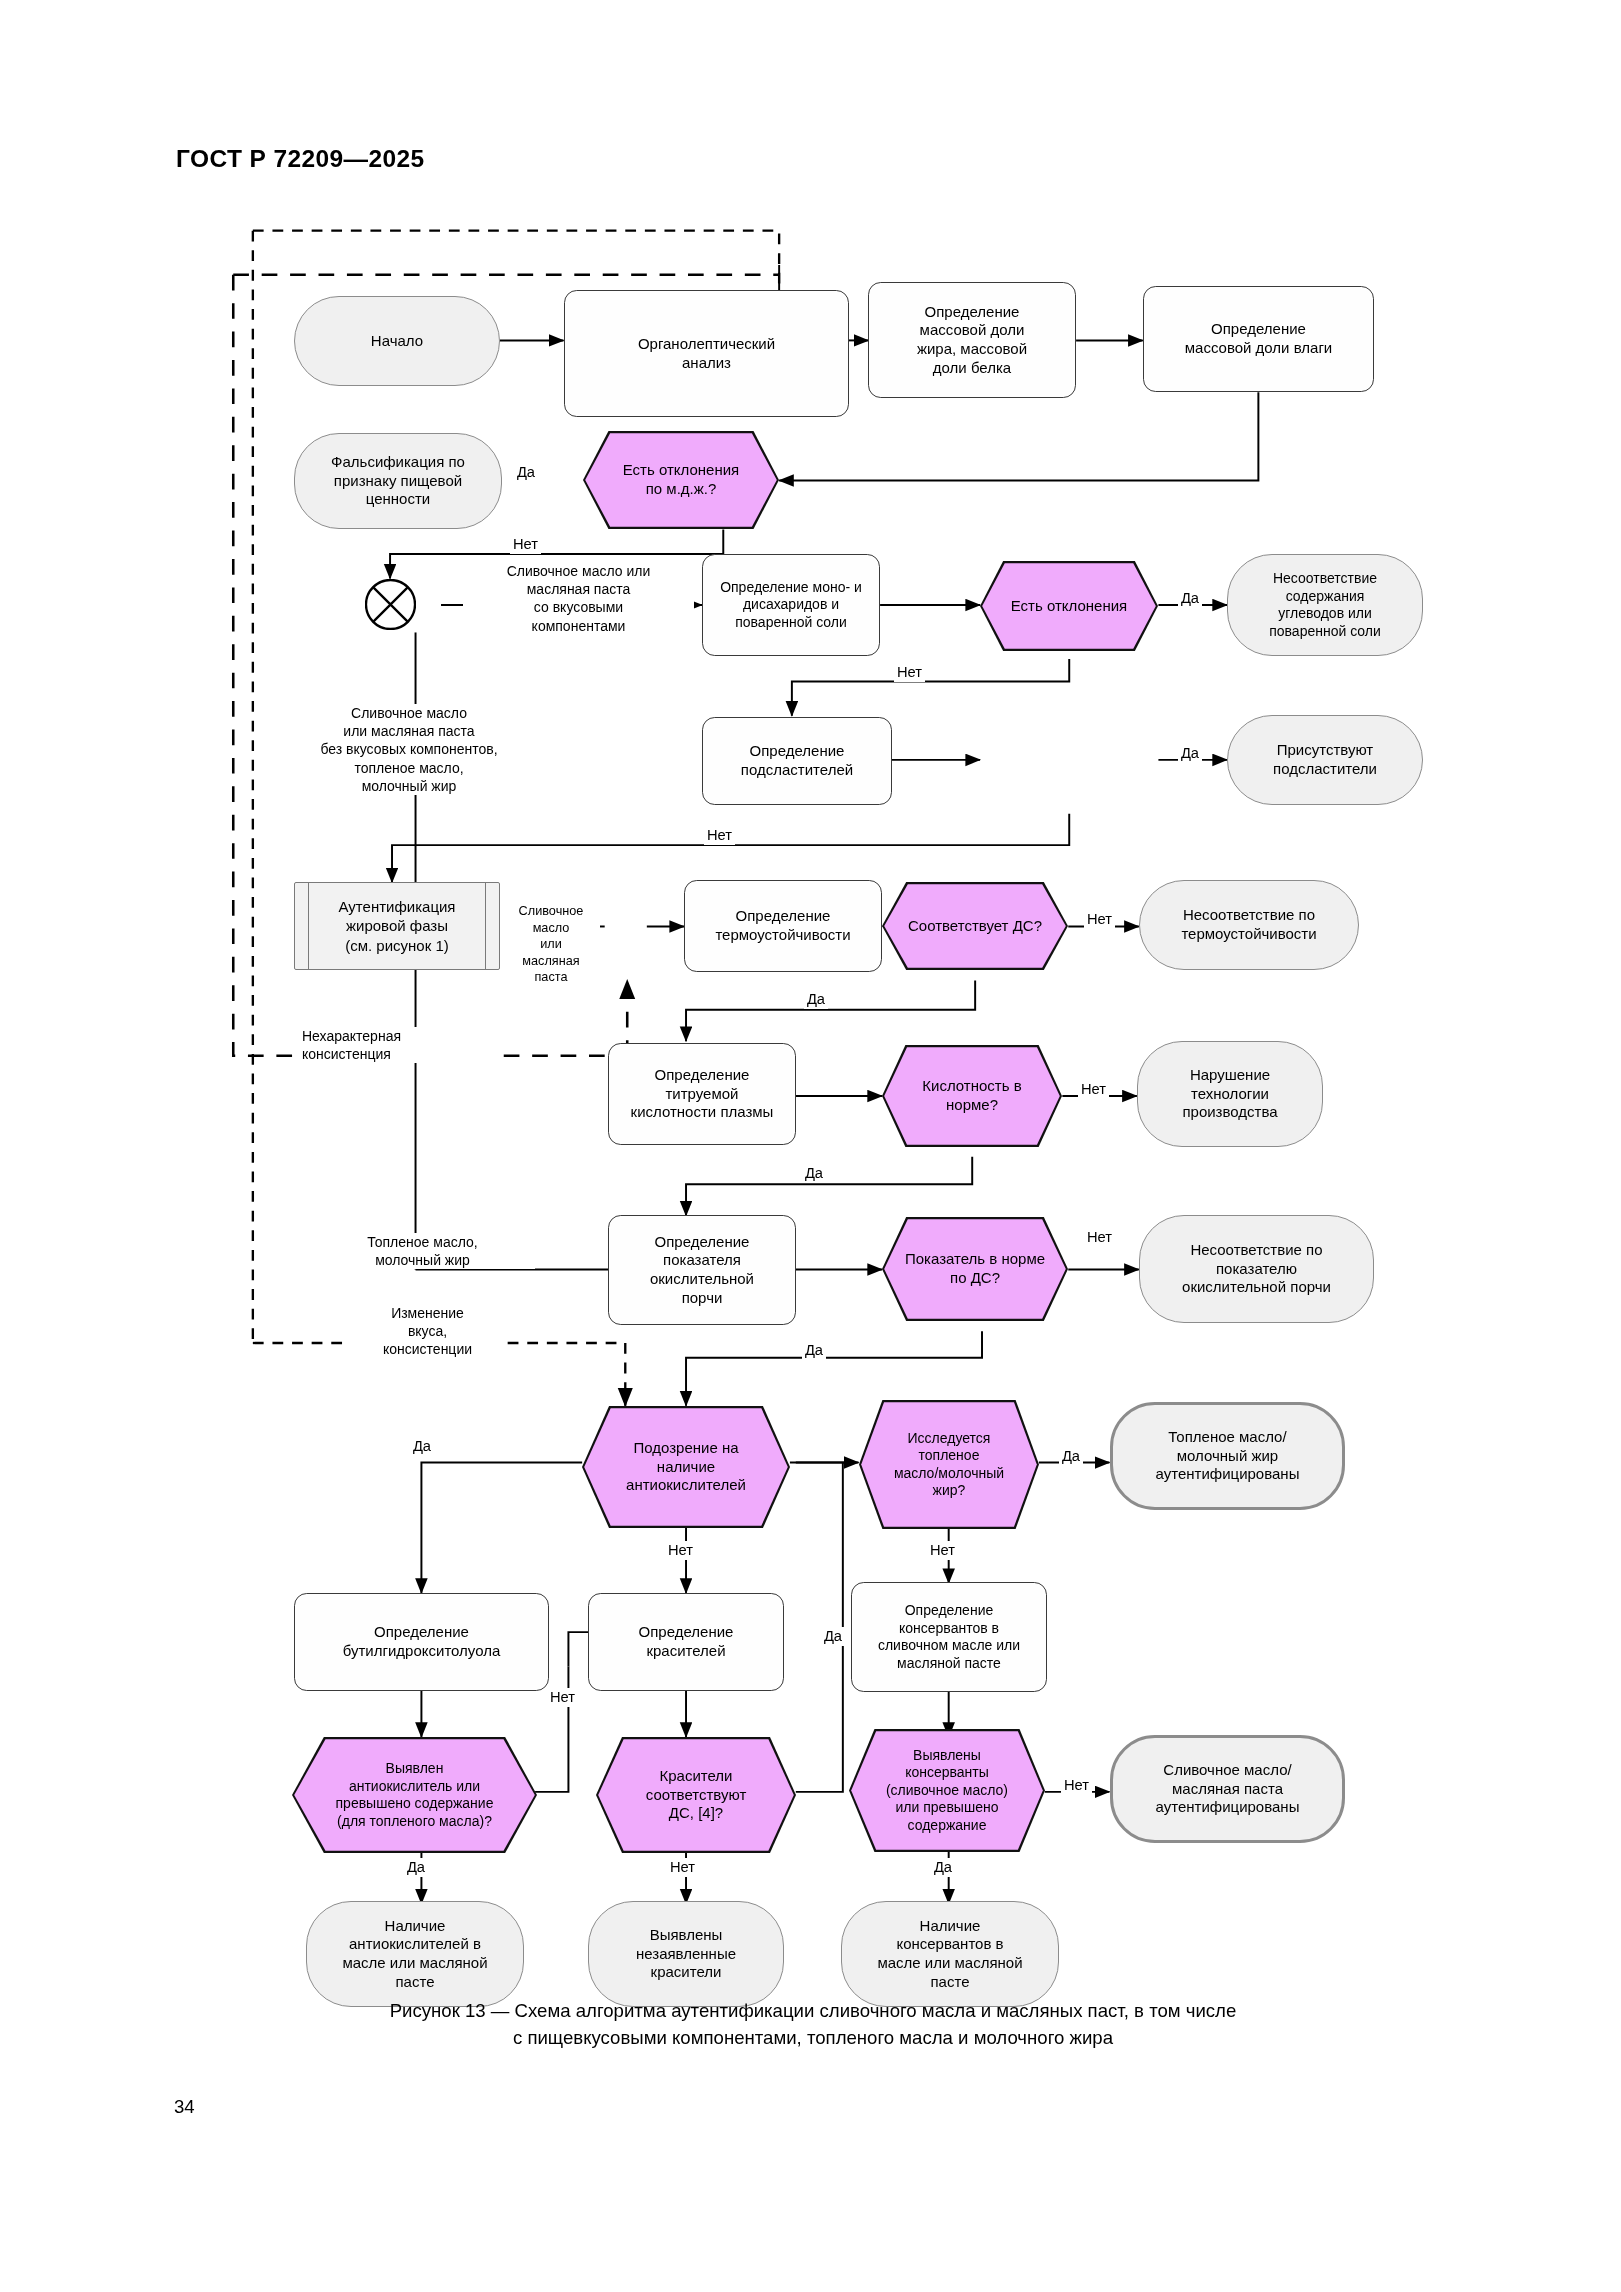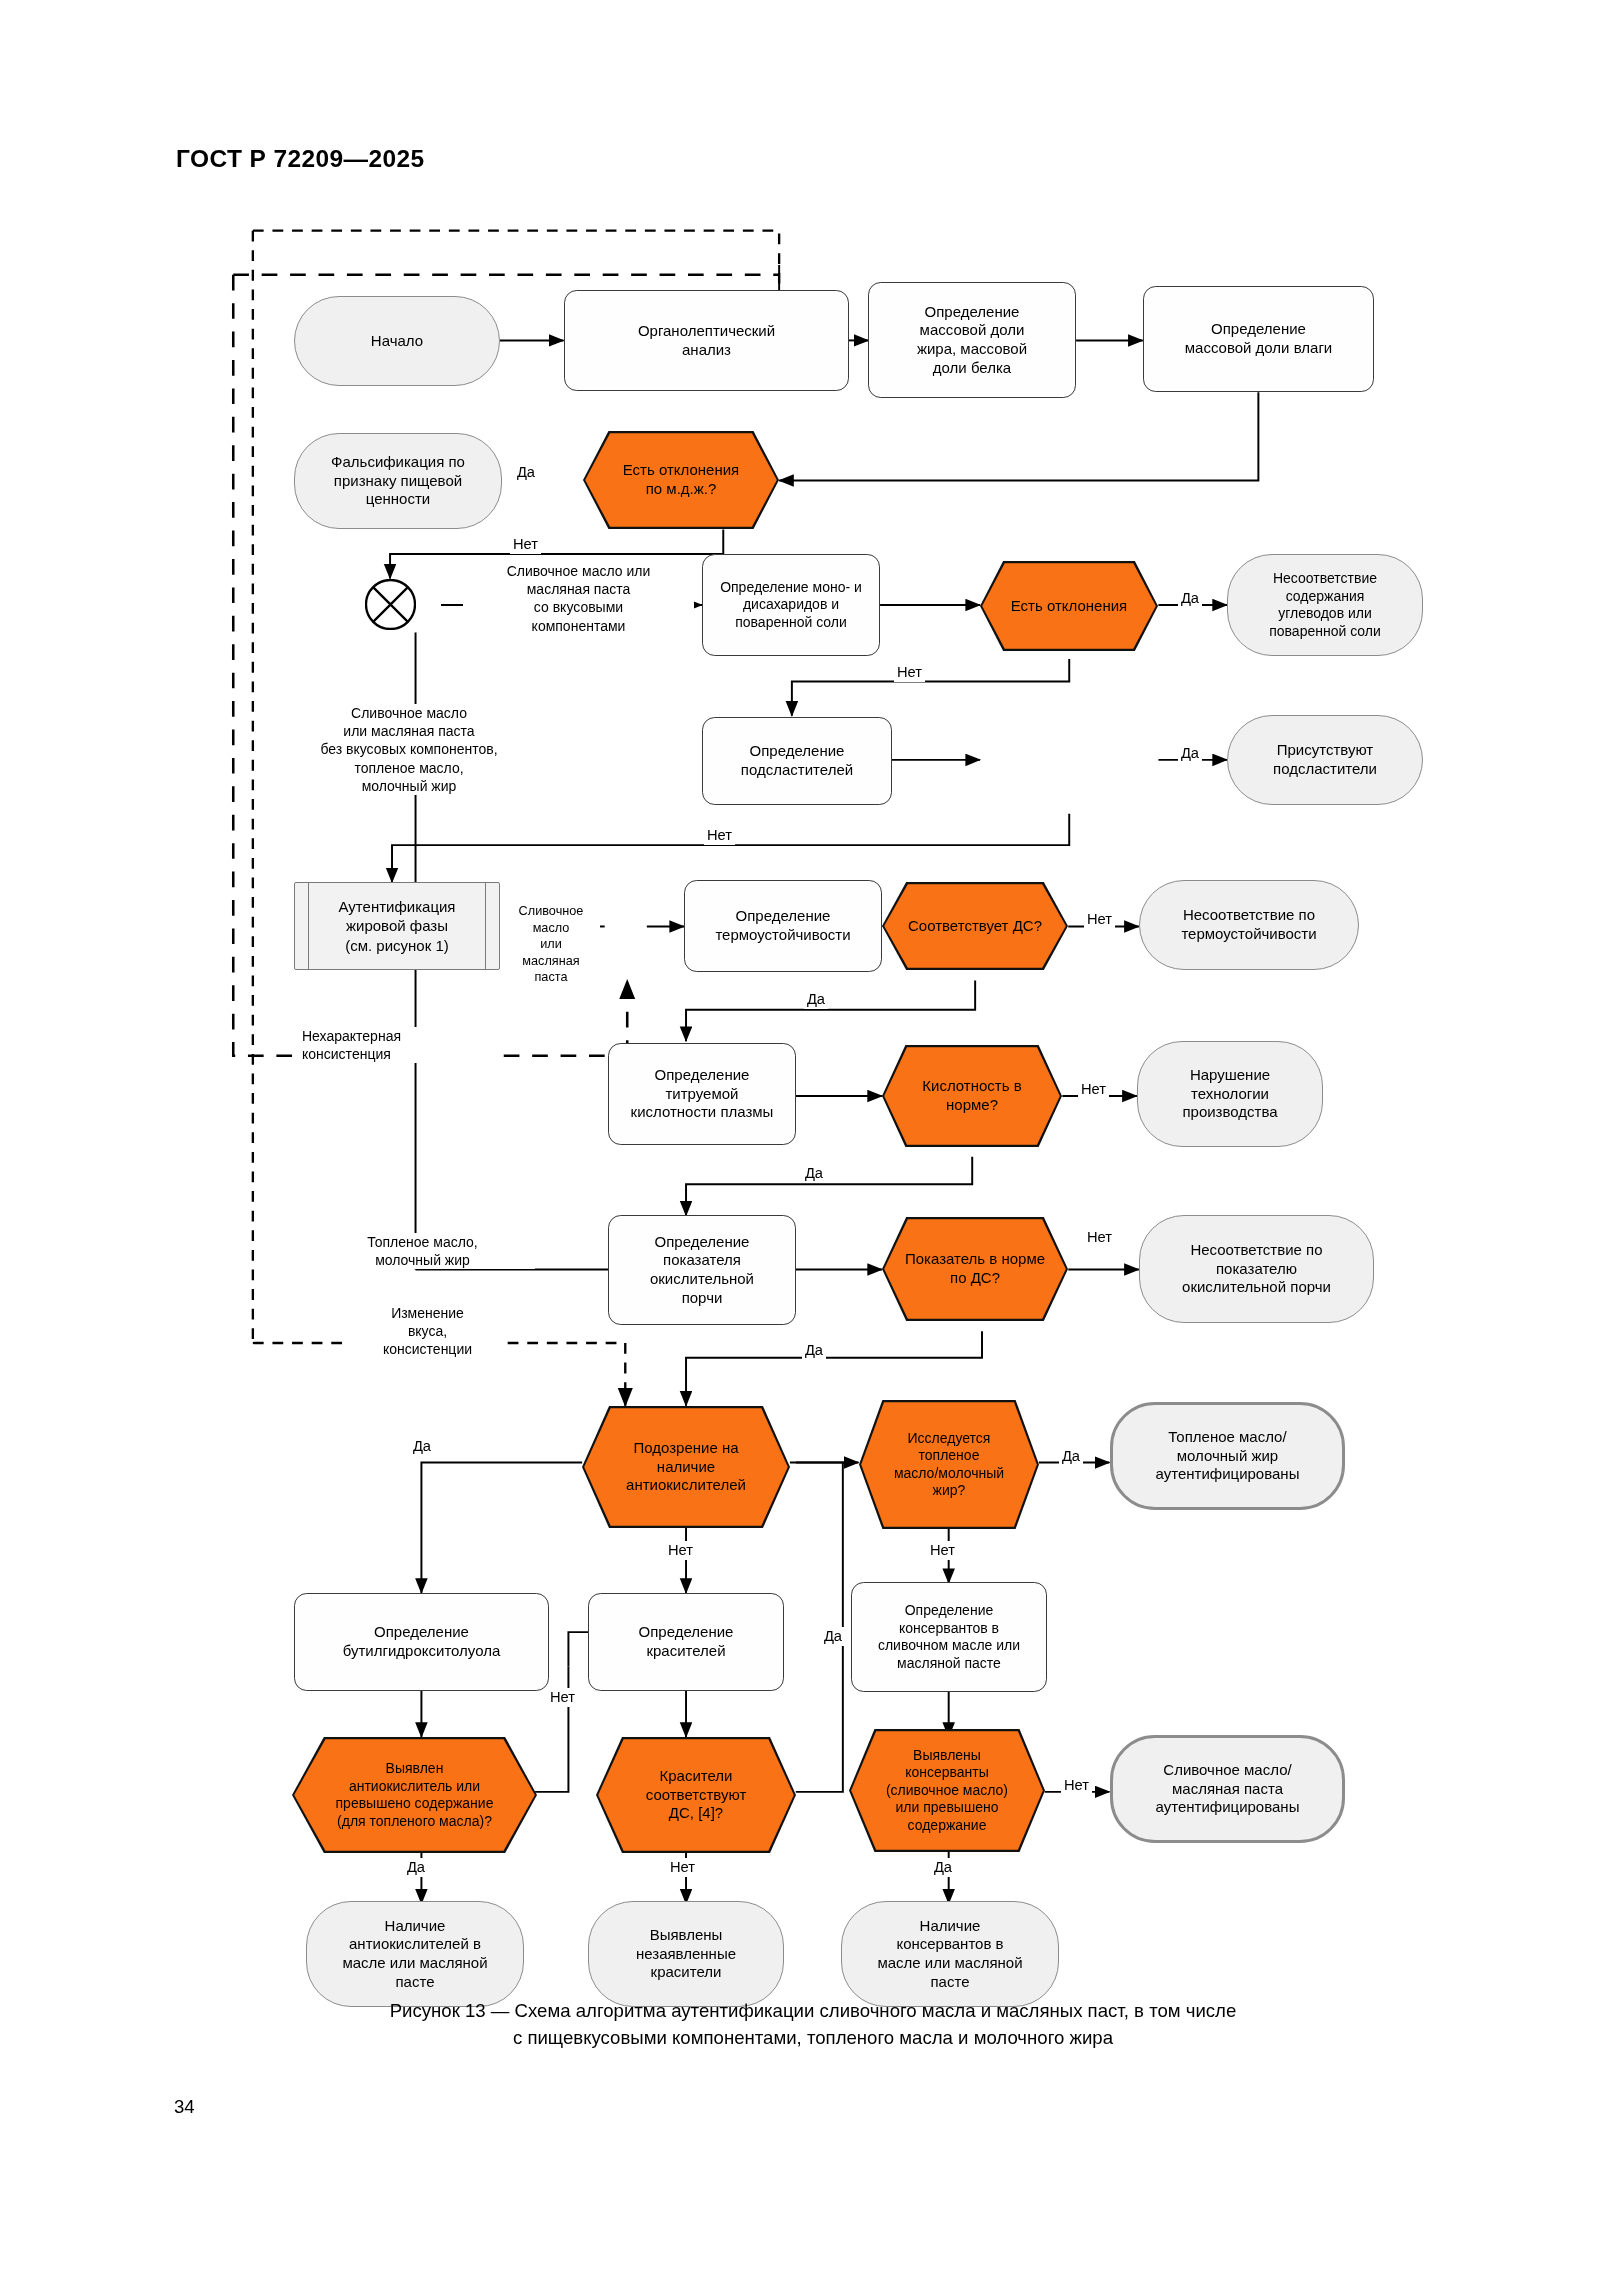--- a/index.html
+++ b/index.html
@@ -31,21 +31,21 @@
   .term{border:1.6px solid #8c8c8c;border-radius:45px;background:#f0f0f0;}
   .term.thick{border:3.3px solid #8c8c8c;}
   .hexwrap{position:absolute;}
   .hexwrap .hexbg{
     position:absolute;inset:0;
     background:#111;
     clip-path:polygon(13% 0,87% 0,100% 50%,87% 100%,13% 100%,0 50%);
   }
   .hexwrap .hexfg{
     position:absolute;inset:2.2px;
-    background:#f97316;
+    background:#f0abfc;
     clip-path:polygon(13% 0,87% 0,100% 50%,87% 100%,13% 100%,0 50%);
     display:flex;align-items:center;justify-content:center;text-align:center;
     font-size:15px;line-height:1.25;padding:0 9.8px;box-sizing:border-box;
   }
   .predef{
     border:1.6px solid #7a7a7a;background:#f2f2f2;border-radius:2px;
     position:absolute;box-sizing:border-box;
   }
   .predef .inner{
     position:absolute;left:12.7px;right:12.7px;top:0;bottom:0;
@@ -176,21 +176,21 @@
         <path d="M700,1885 L700,1942" marker-end="url(#ar)"></path>
         <path d="M968,1885 L968,1942" marker-end="url(#ar)"></path>
 
       </g>
     </svg>
 
     <div class="node term" style="left:294px;top:296px;width:206px;height:90px;">
       <span>Начало</span>
     </div>
 
-    <div class="node proc" style="left:564px;top:290px;width:285px;height:101px;white-space:pre-line;">
+    <div class="node proc" style="left:564px;top:290px;width:285px;height:127px;white-space:pre-line;">
       <span>Органолептический
 анализ</span>
     </div>
 
     <div class="node proc" style="left:868px;top:282px;width:208px;height:116px;white-space:pre-line;">
       <span>Определение
 массовой доли
 жира, массовой
 доли белка</span>
     </div>

